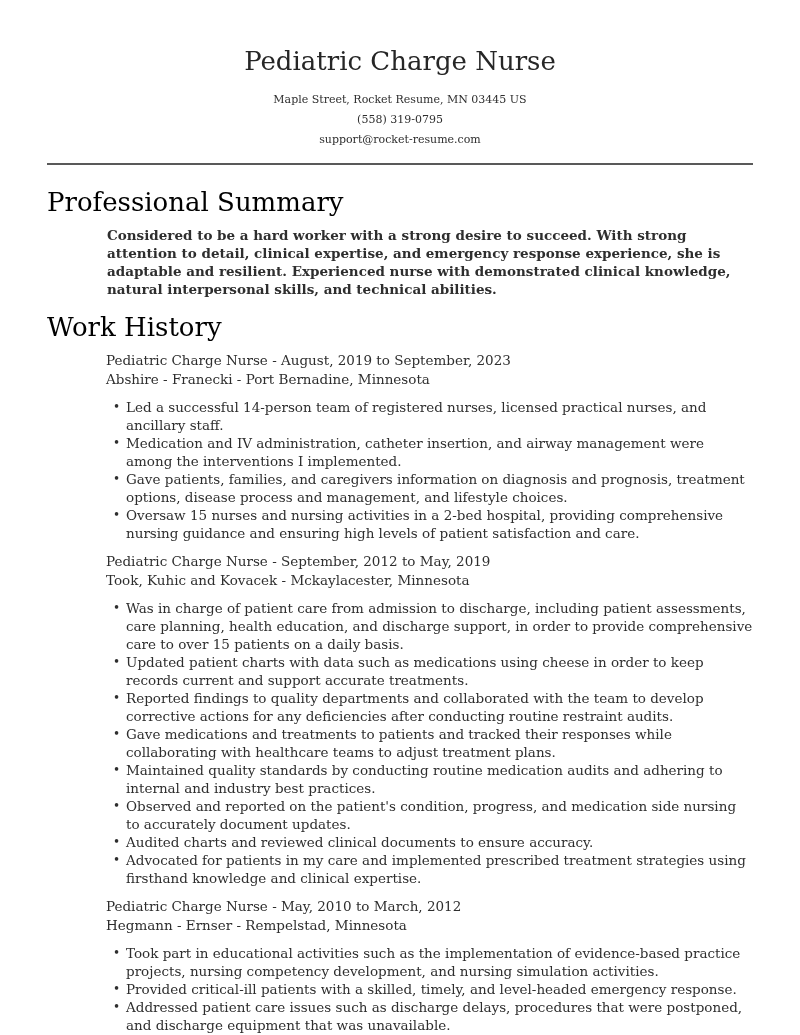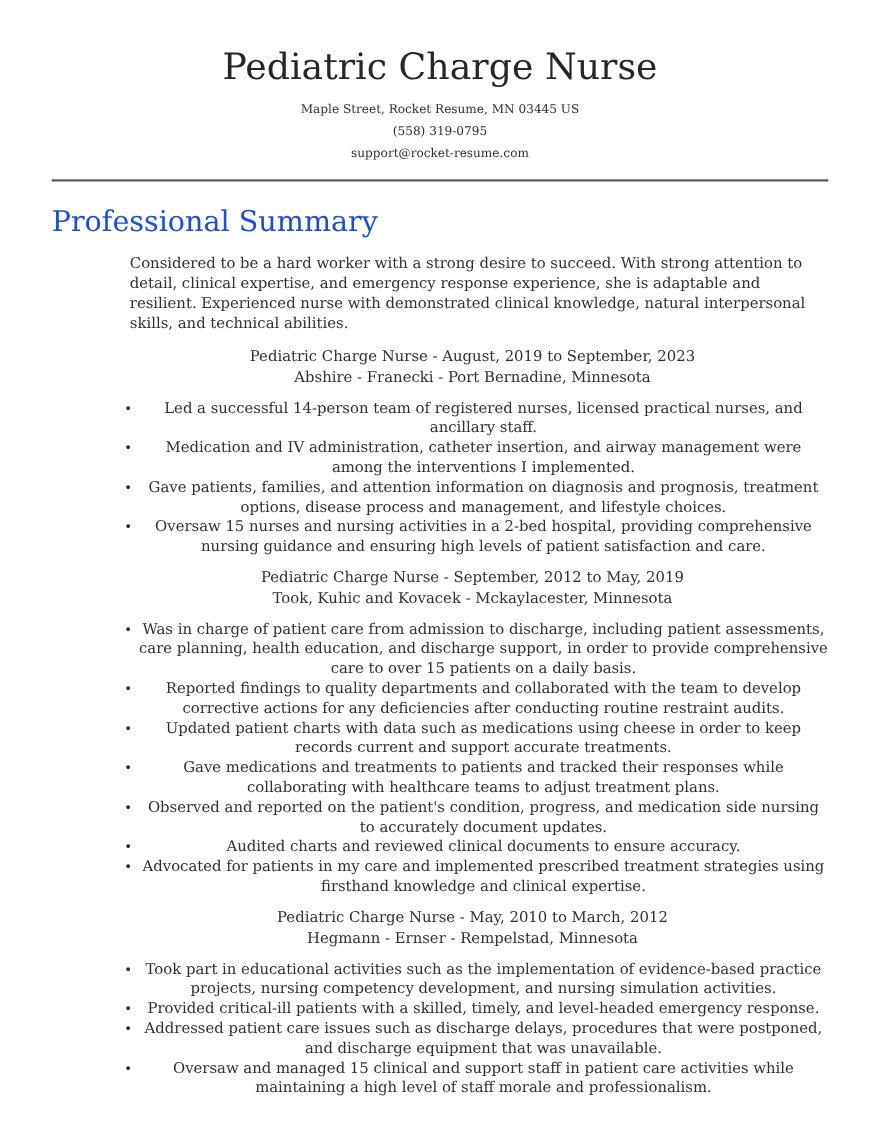--- a/index.html
+++ b/index.html
@@ -16,56 +16,56 @@
     -webkit-font-smoothing: antialiased;
   }
   .page {
     padding: 40px 47px 0 47px;
     box-sizing: border-box;
   }
   .doc-header {
     text-align: center;
   }
   .doc-title {
-    font-size: 33px;
+    font-size: 26px;
     line-height: 42px;
     font-weight: 400;
     margin: 0 0 8px 0;
     color: #262626;
   }
   .contact-line {
     font-size: 11px;
     line-height: 20px;
   }
   .header-rule {
     border: none;
     border-top: 2px solid #595959;
     margin: 13px 0 0 0;
   }
   .section-heading {
     font-size: 26px;
     font-weight: 400;
     line-height: 34px;
     margin: 20px 0 7px 0;
-    color: #1d4ed8;
+    color: #000000;
   }
   .section-heading.work {
     margin-top: 12px;
   }
   .section-body {
     margin-left: 59px;
     font-size: 13.5px;
     line-height: 18px;
   }
   .summary-text {
-    margin: 12px;
+    margin: 1px;
+    font-weight: bold;
   }
   .job {
     margin-top: 0;
-    text-align: center;
   }
   .job + .job {
     margin-top: 10px;
   }
   .job-title, .job-employer {
     line-height: 19px;
   }
   .job-bullets {
     list-style: none;
     margin: 9px 0 0 0;
@@ -95,41 +95,43 @@
     <div class="contact-line">support@rocket-resume.com</div>
   </div>
 
   <hr class="header-rule">
 
   <h2 class="section-heading">Professional Summary</h2>
   <div class="section-body">
     <p class="summary-text">Considered to be a hard worker with a strong desire to succeed. With strong attention to detail, clinical expertise, and emergency response experience, she is adaptable and resilient. Experienced nurse with demonstrated clinical knowledge, natural interpersonal skills, and technical abilities.</p>
   </div>
 
+  <h2 class="section-heading work">Work History</h2>
   <div class="section-body">
 
     <div class="job">
       <div class="job-title">Pediatric Charge Nurse - August, 2019 to September, 2023</div>
       <div class="job-employer">Abshire - Franecki - Port Bernadine, Minnesota</div>
       <ul class="job-bullets">
         <li>Led a successful 14-person team of registered nurses, licensed practical nurses, and ancillary staff.</li>
         <li>Medication and IV administration, catheter insertion, and airway management were among the interventions I implemented.</li>
-        <li>Gave patients, families, and attention information on diagnosis and prognosis, treatment options, disease process and management, and lifestyle choices.</li>
+        <li>Gave patients, families, and caregivers information on diagnosis and prognosis, treatment options, disease process and management, and lifestyle choices.</li>
         <li>Oversaw 15 nurses and nursing activities in a 2-bed hospital, providing comprehensive nursing guidance and ensuring high levels of patient satisfaction and care.</li>
       </ul>
     </div>
 
     <div class="job">
       <div class="job-title">Pediatric Charge Nurse - September, 2012 to May, 2019</div>
       <div class="job-employer">Took, Kuhic and Kovacek - Mckaylacester, Minnesota</div>
       <ul class="job-bullets">
         <li>Was in charge of patient care from admission to discharge, including patient assessments, care planning, health education, and discharge support, in order to provide comprehensive care to over 15 patients on a daily basis.</li>
+        <li>Updated patient charts with data such as medications using cheese in order to keep records current and support accurate treatments.</li>
         <li>Reported findings to quality departments and collaborated with the team to develop corrective actions for any deficiencies after conducting routine restraint audits.</li>
-        <li>Updated patient charts with data such as medications using cheese in order to keep records current and support accurate treatments.</li>
         <li>Gave medications and treatments to patients and tracked their responses while collaborating with healthcare teams to adjust treatment plans.</li>
+        <li>Maintained quality standards by conducting routine medication audits and adhering to internal and industry best practices.</li>
         <li>Observed and reported on the patient's condition, progress, and medication side nursing to accurately document updates.</li>
         <li>Audited charts and reviewed clinical documents to ensure accuracy.</li>
         <li>Advocated for patients in my care and implemented prescribed treatment strategies using firsthand knowledge and clinical expertise.</li>
       </ul>
     </div>
 
     <div class="job">
       <div class="job-title">Pediatric Charge Nurse - May, 2010 to March, 2012</div>
       <div class="job-employer">Hegmann - Ernser - Rempelstad, Minnesota</div>
       <ul class="job-bullets">

